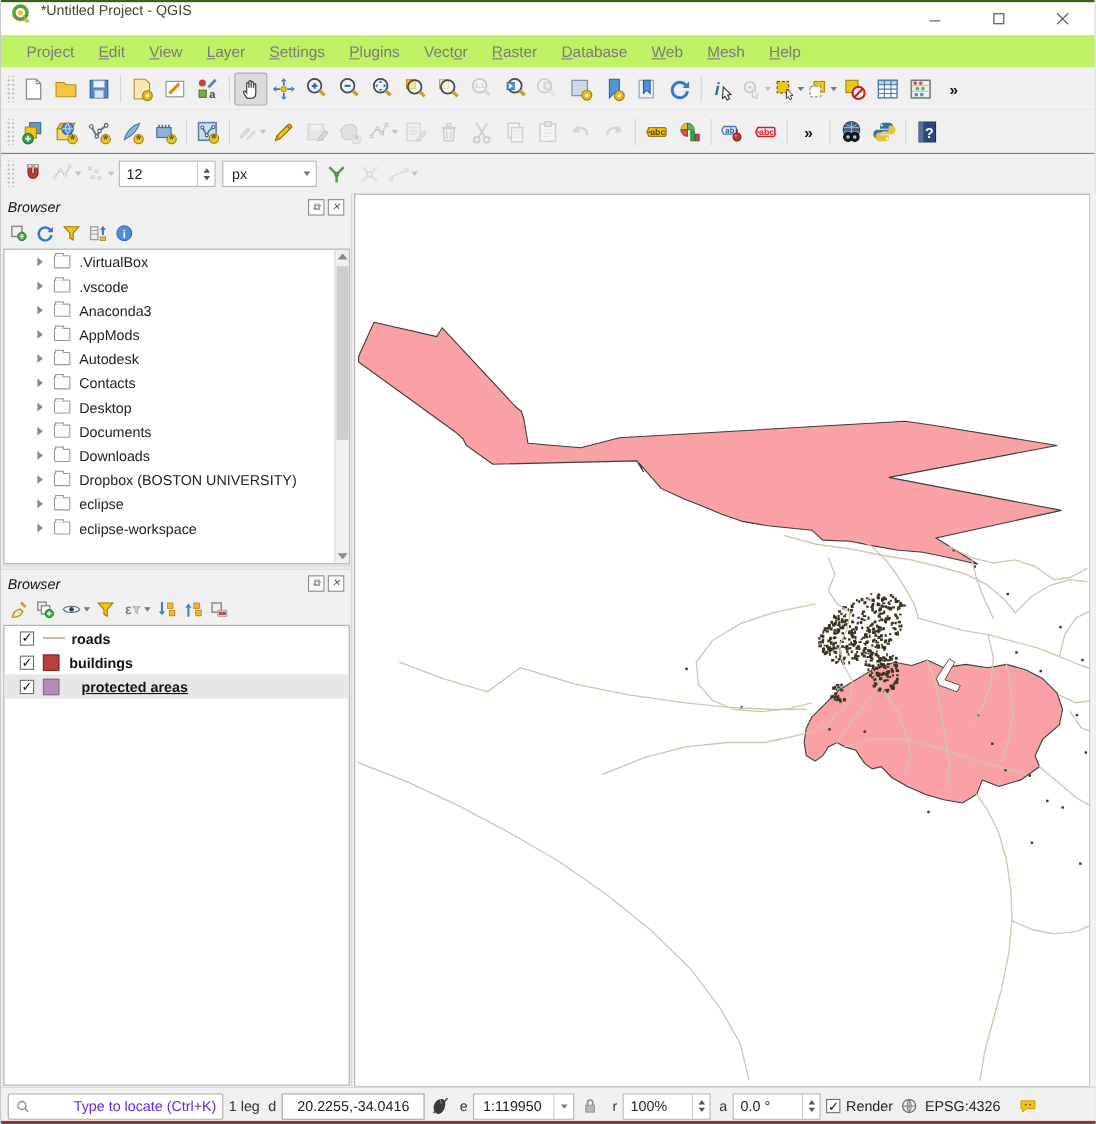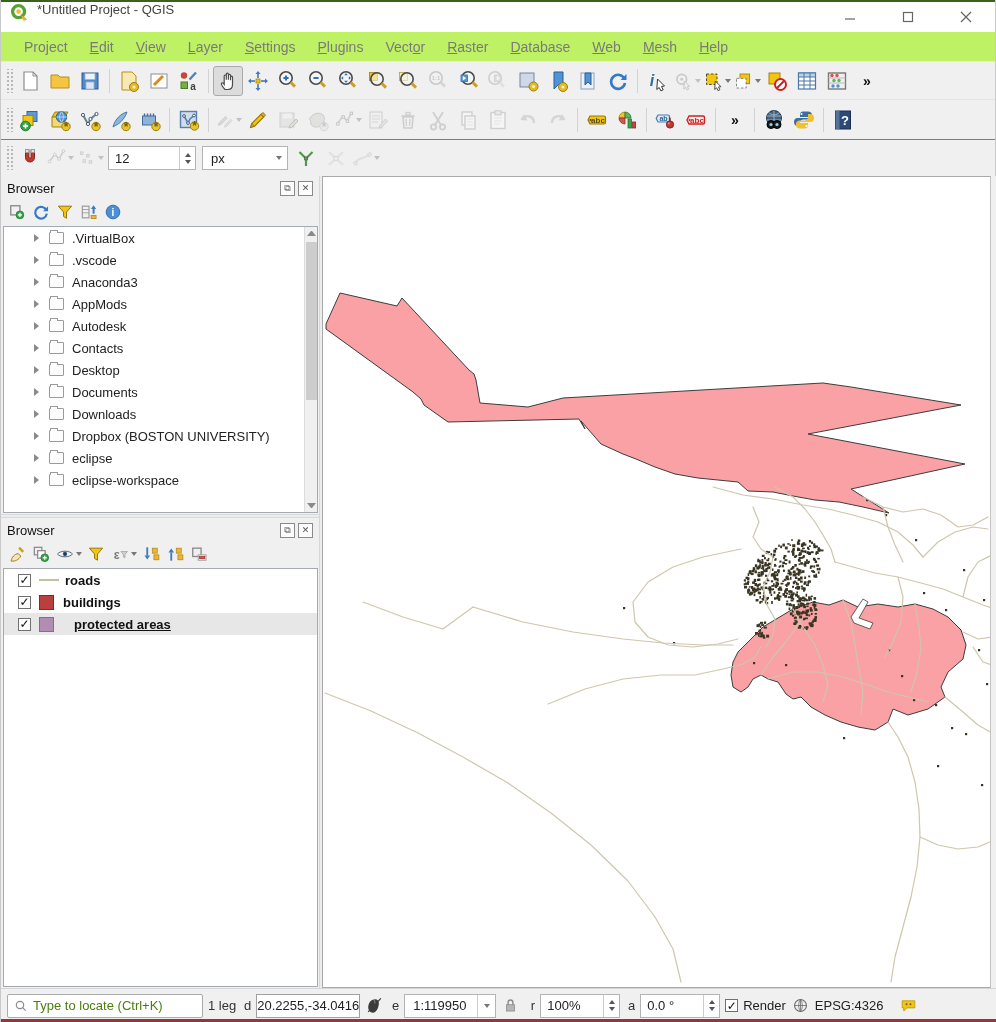--- a/index.html
+++ b/index.html
@@ -37,21 +37,21 @@
   .combo .val { font-size:13px; color:#222; padding:0 8px; flex:1; text-align:left; }
   .combo .cdd { width:18px; display:flex; justify-content:center; }
 
   
   #main { position:absolute; top:176px; left:0; width:996px; height:812px; display:flex; }
   #leftcol { width:318px; display:flex; flex-direction:column; background:#f0f0f0; }
   #vsplit { width:3px; background:#ececec; border-left:1px solid #d7d7d7; }
   #mapwrap { width:669px; height:812px; background:#fff; border:1px solid #a9a9a9; border-right:1px solid #c4c4c4; overflow:hidden; position:relative; }
   #rightgutter { flex:1; background:#f0f0f0; }
 
-  .panel-header { height:24px; display:flex; align-items:center; padding:0 6px; }
+  .panel-header { height:24px; display:flex; align-items:center; padding:0 6px;font-style:italic; }
   .panel-title { font-size:13px; color:#111; flex:1; }
   .ph-btn { width:15px; height:15px; border:1px solid #8a8a8a; margin-left:3px; display:flex; align-items:center; justify-content:center; font-size:9px; color:#555; background:#fdfdfd; }
   .panel-tools { display:flex; align-items:center; gap:4px; padding:2px 4px 4px 6px; }
   .panel-tools svg { width:20px; height:20px; }
   .ptbtn { display:flex; align-items:center; }
 
   #browser-panel { height:338px; display:flex; flex-direction:column; }
   #browser-tree { margin:0 1px 1px 2px; background:#fff; border:1px solid #a5aab0; flex:1; position:relative; overflow:hidden; }
   .tree-row { height:22px; display:flex; align-items:center; padding-left:30px; }
   .tree-arrow { width:0; height:0; border-top:4px solid transparent; border-bottom:4px solid transparent; border-left:5px solid #8a8a8a; margin-right:10px; }
@@ -73,25 +73,25 @@
   .lswatch { width:15px; height:15px; margin-right:9px; }
   .lswatch.line { height:2px; width:20px; margin-right:6px; border:none !important; }
   .llabel { font-size:13px; font-weight:bold; color:#111; }
   .llabel.und { text-decoration:underline;margin-left:11px; }
 
   
   #statusbar { position:absolute; left:0; top:988px; width:996px; height:34px; background:#f0f0f0; border-top:1px solid #d5d5d5; display:flex; align-items:center; padding:0 6px; gap:5px; }
   #statusbar::after { content:""; position:absolute; left:0; bottom:0; width:100%; height:3px; background:#8d3a3a; }
   #locator { width:196px; height:24px; background:#fff; border:1px solid #ababab; border-radius:2px; display:flex; align-items:center; padding:0 5px; }
   #locator svg { width:16px; height:16px; margin-right:4px; }
-  #locator .ph { font-size:13px; color:#4d7c0f; white-space:nowrap; overflow:hidden; }
+  #locator .ph { font-size:13px; color:#6d28d9; white-space:nowrap; overflow:hidden;margin-left:34px; }
   .sb-msg { font-size:13px; color:#333; white-space:nowrap; overflow:hidden; max-width:34px; }
   .sb-cliplabel { font-size:13px; color:#333; width:10px; overflow:hidden; text-align:right; }
   .sb-box { background:#fff; border:1px solid #9f9f9f; height:24px; display:flex; align-items:center; }
-  #coordbox { width:104px; justify-content:center; font-size:13px; color:#222; }
+  #coordbox { width:130px; justify-content:center; font-size:13px; color:#222; }
   .sb-icon svg { width:19px; height:19px; display:block; }
   .sb-check { display:flex; align-items:center; gap:5px; font-size:13px; color:#222; }
   .cbox { width:13px; height:13px; border:1px solid #707070; background:#fff; display:flex; align-items:center; justify-content:center; font-size:12px; line-height:1; color:#111; }
   .sb-crs { font-size:13px; color:#222; }
 
   svg text { font-family:"Liberation Sans",sans-serif; }
 </style>
 </head>
 <body>
 

